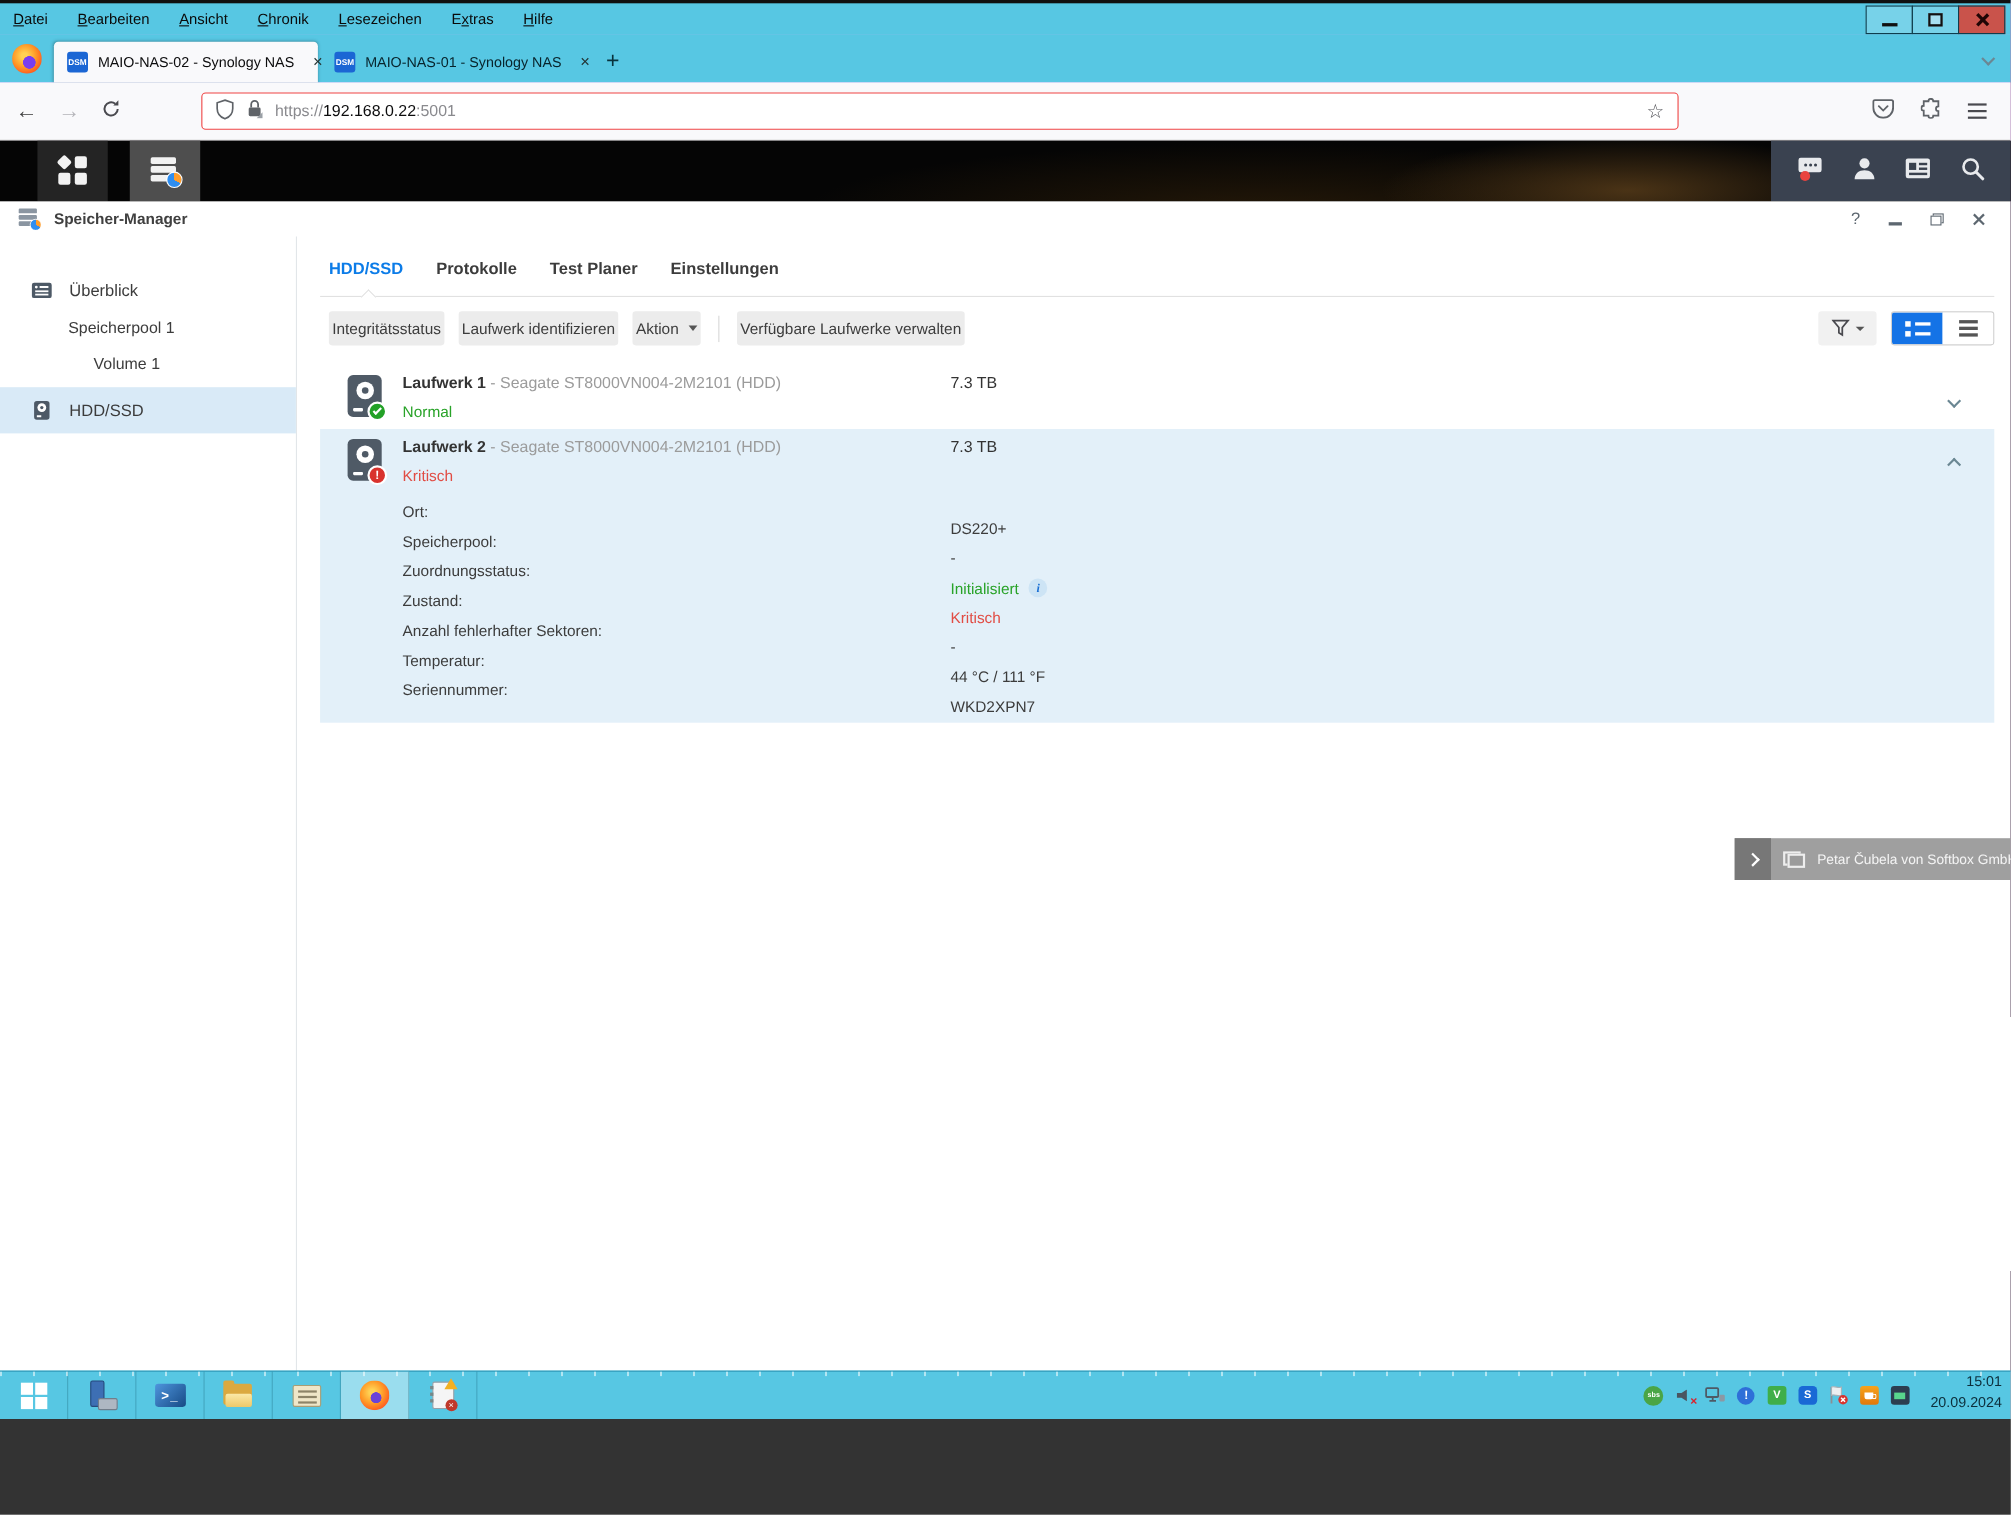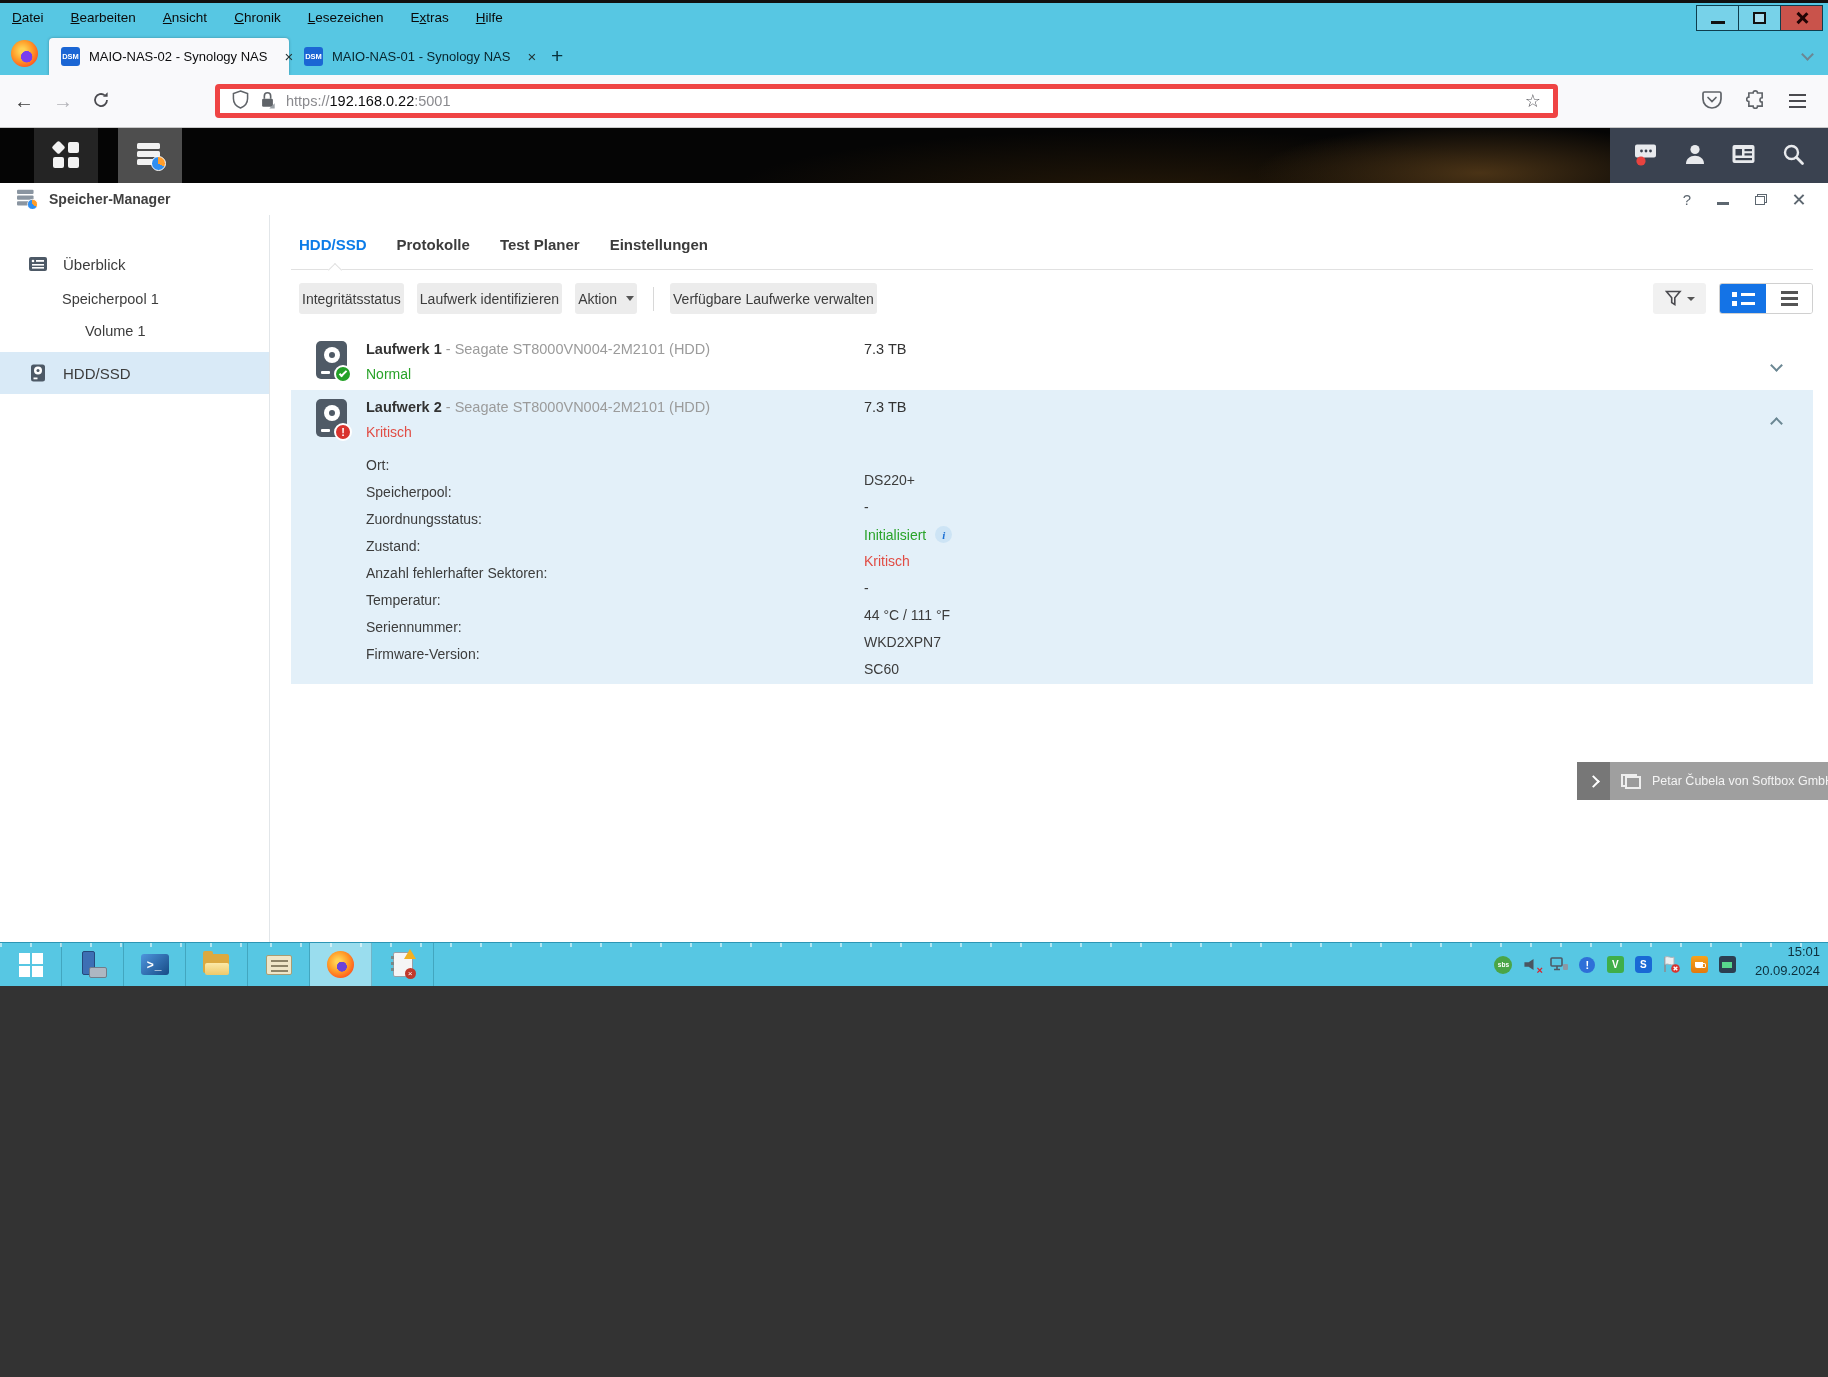--- a/index.html
+++ b/index.html
@@ -1,17 +1,17 @@
 <!DOCTYPE html>
 <html><head>
 <meta charset="utf-8">
 <style>
 *{margin:0;padding:0;box-sizing:border-box}
 html,body{background:#333}
-#canvas{position:relative;width:1828px;height:986px;background:#f0abfc;overflow:hidden;
+#canvas{position:relative;width:1828px;height:1290px;background:#f0abfc;overflow:hidden;
   font-family:"Liberation Sans","DejaVu Sans",sans-serif;color:#333}
 
 
 .menubar{position:absolute;top:0;left:0;right:0;height:31px;background:#57c7e3;border-top:3px solid #101010;
   display:flex;align-items:center;gap:27px;padding-left:12px;font-size:13.5px;color:#0a0a0a}
 .menu-item u{text-decoration:underline}
 .win-controls{position:absolute;top:5px;right:5px;display:flex;z-index:5}
 .wc{width:43px;height:26px;border:1px solid #0e3d4d;display:flex;align-items:center;justify-content:center;
   background:rgba(235,250,255,.22);margin-left:-1px}
 .wc-close{background:#c9534b}
@@ -41,21 +41,21 @@
 
 .chev{display:inline-block;width:9px;height:9px;border-right:2px solid #6b8793;border-bottom:2px solid #6b8793;transform:rotate(45deg)}
 .chev.up{transform:rotate(-135deg)}
 .chev.right{transform:rotate(-45deg);border-color:#fff}
 
 
 .navbar{position:absolute;top:75px;left:0;right:0;height:53px;background:#f9f9fb;border-bottom:1px solid #c9c9c9;
   display:flex;align-items:center;padding:0 14px;color:#3a3a3a}
 .nav-ico{font-size:20px;margin-right:19px;line-height:1}
 .nav-fwd{color:#b4b4b9}
-.urlbar{width:1343px;height:34px;margin-left:86px;background:#fff;border:5px solid #ef4444;border-radius:4px;
+.urlbar{width:1343px;height:34px;margin-left:54px;background:#fff;border:1px solid #ef4444;border-radius:4px;
   display:flex;align-items:center;padding:0 12px;gap:11px;font-size:14.5px}
 .url-scheme,.url-port{color:#8a8a8e}
 .url-host{color:#0c0c0d}
 .url-star{margin-left:auto;font-size:18px;color:#55555a}
 .nav-right{display:flex;align-items:center;gap:24px;margin-left:auto;margin-right:8px}
 .glyph-burger{display:flex;flex-direction:column;gap:3.5px}
 .glyph-burger i{width:17px;height:2.4px;background:#4a4a4f}
 
 
 .desktop{position:absolute;top:128px;left:0;right:0;height:1205px;background:#000}
@@ -476,24 +476,20 @@
         <span class="dvalue ">-</span>
       </div>
                   <div class="detail-row">
         <span class="dlabel">Temperatur:</span>
         <span class="dvalue ">44 °C / 111 °F</span>
       </div>
                   <div class="detail-row">
         <span class="dlabel">Seriennummer:</span>
         <span class="dvalue ">WKD2XPN7</span>
       </div>
-                  <div class="detail-row">
-        <span class="dlabel">Firmware-Version:</span>
-        <span class="dvalue ">SC60</span>
-      </div>
                 </div>
               </div>
             </div>
         </div>
       </div>
     </div>
   </div>
 
   <div class="tv-overlay">
     <span class="tv-chevbox">

